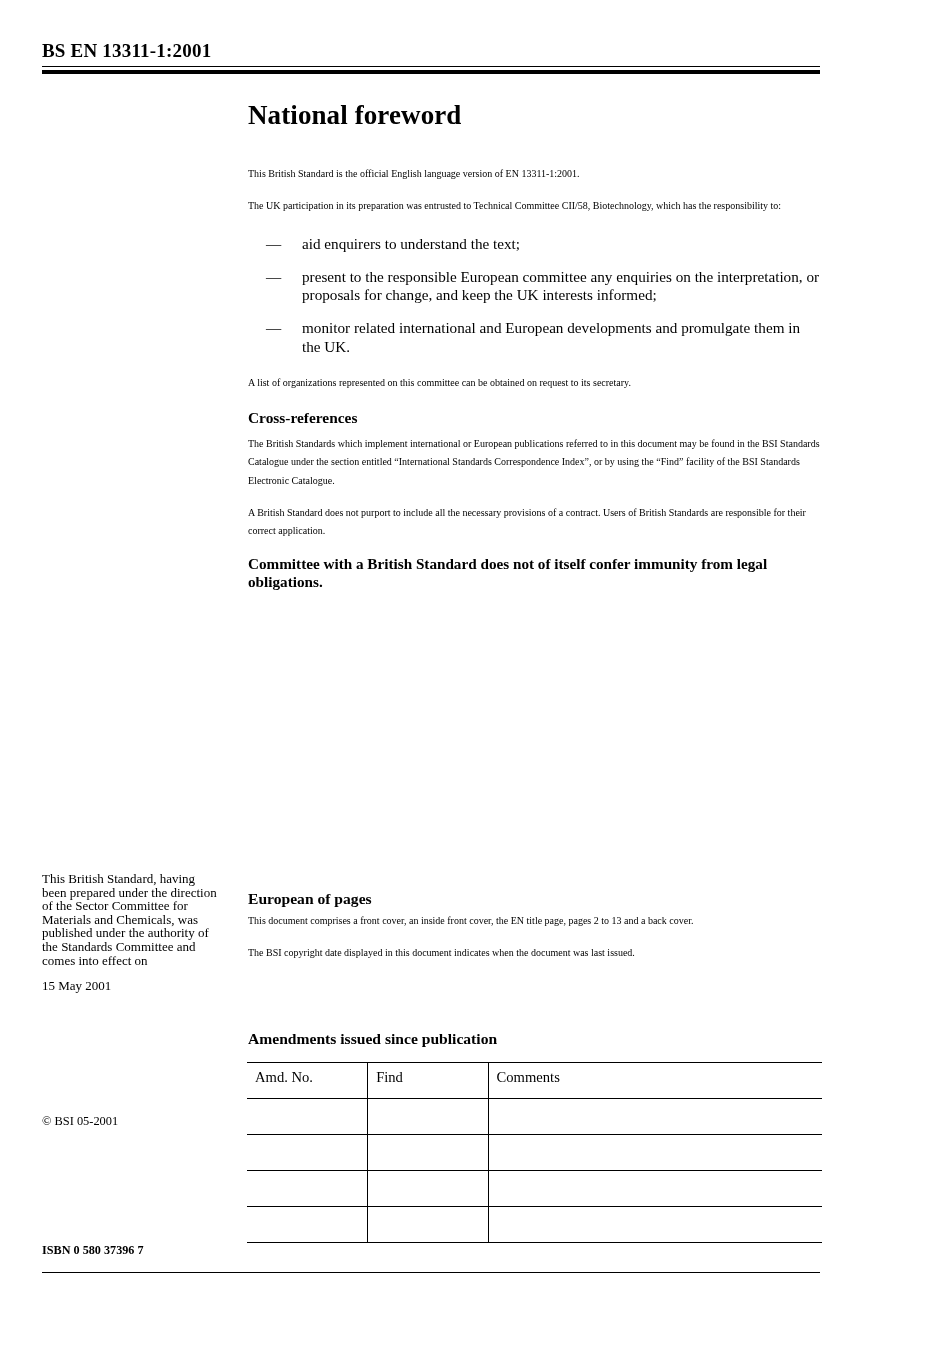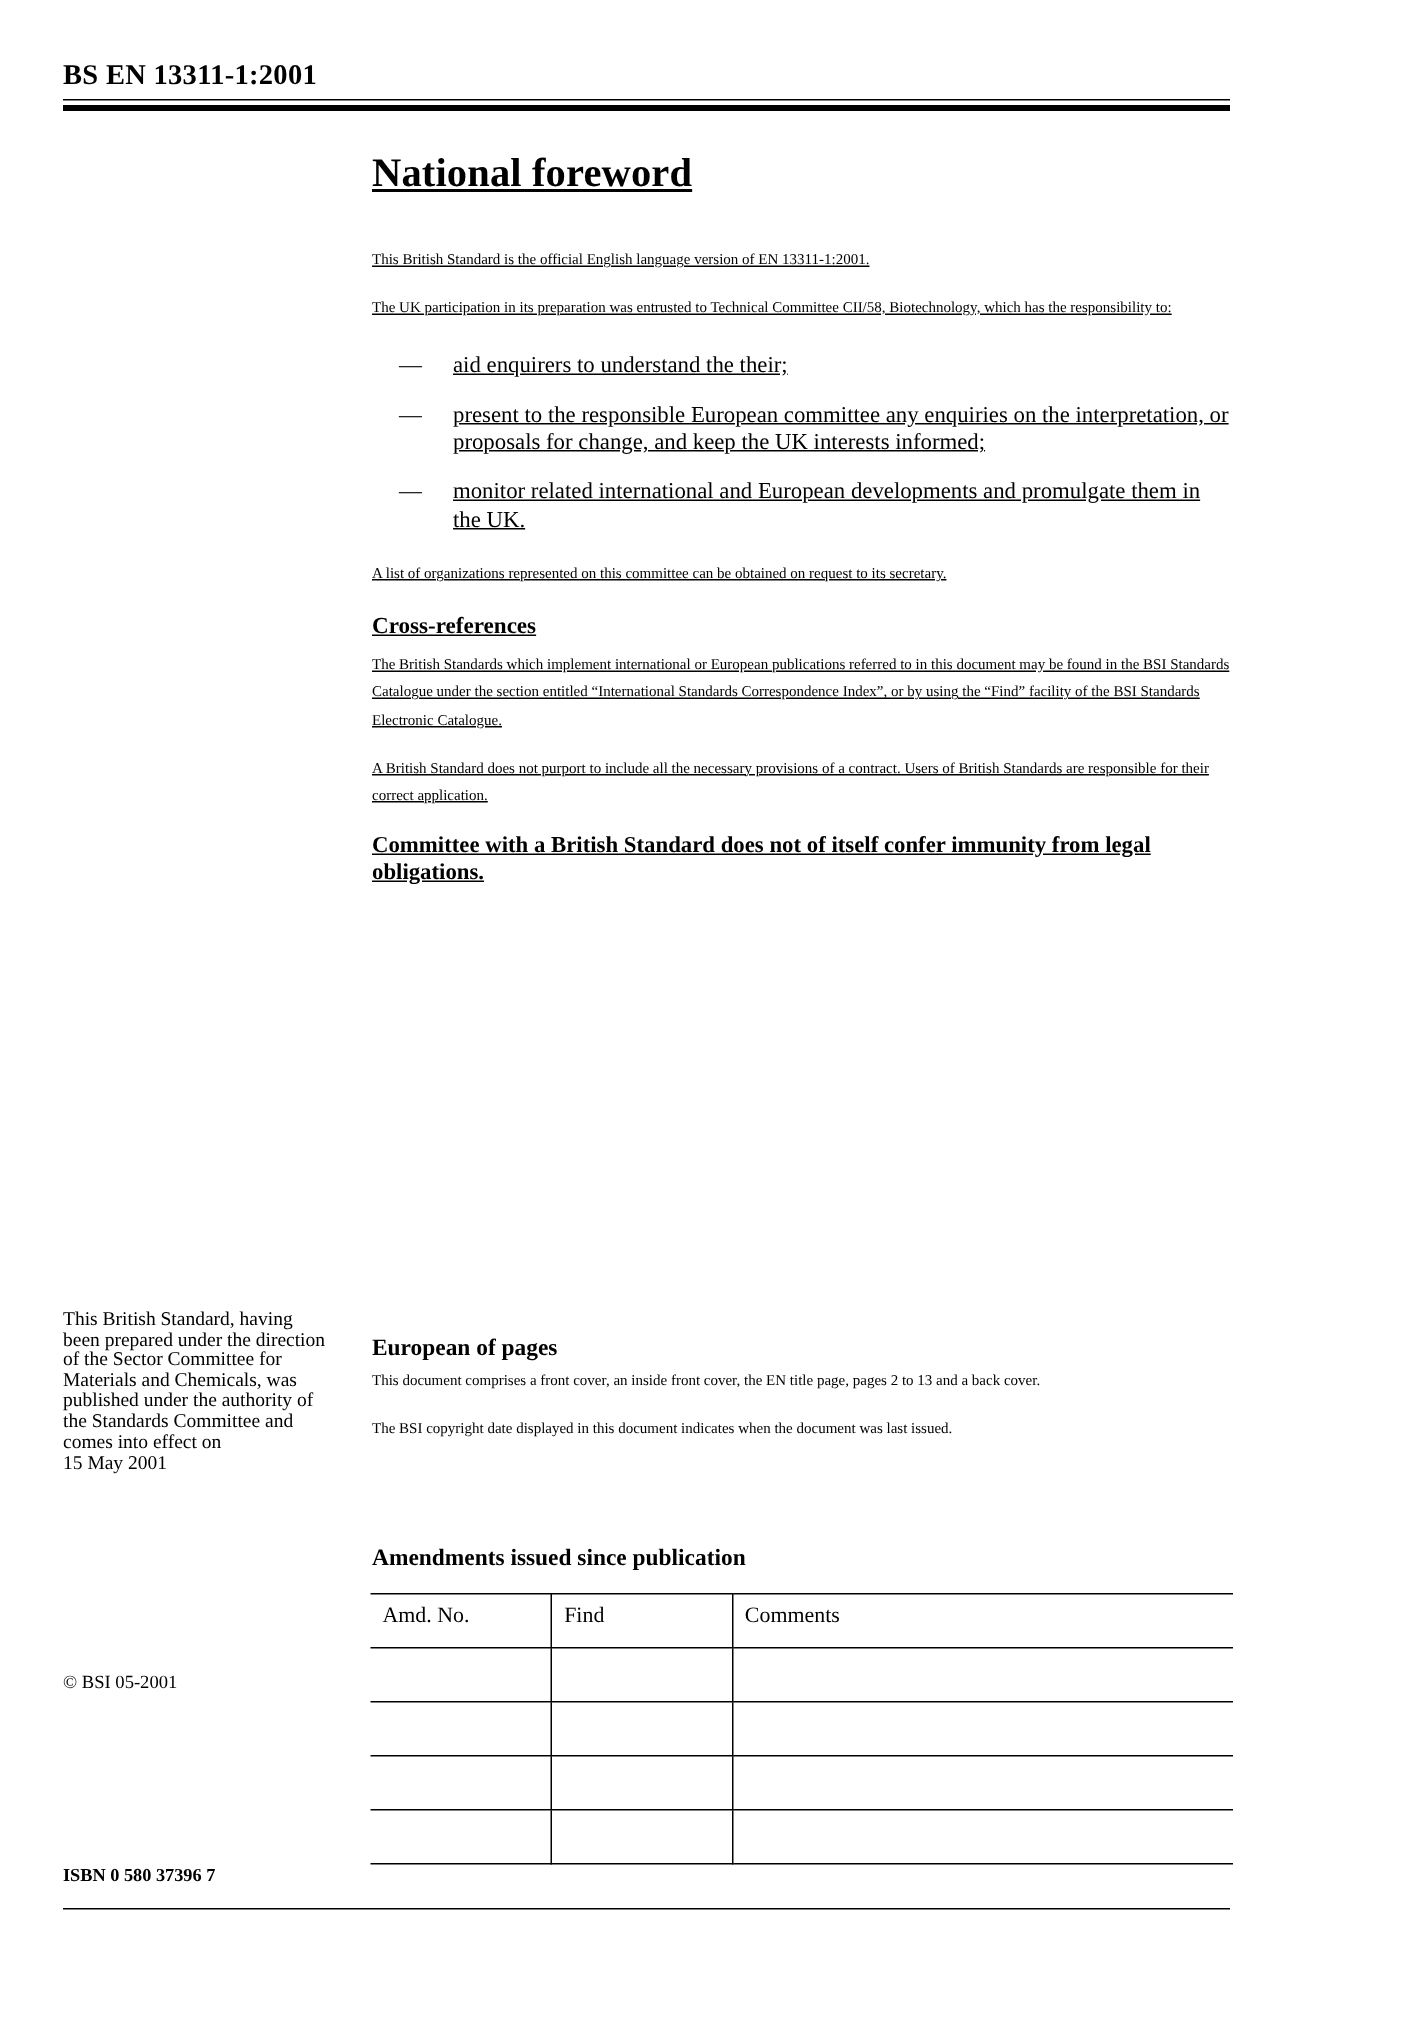--- a/index.html
+++ b/index.html
@@ -47,21 +47,20 @@
     height: 4px;
     background: #000;
   }
 
   
   .main-col {
     position: absolute;
     left: 248px;
     top: 100px;
     width: 574px;
-    text-decoration: underline;
   }
   h1.title {
     font-family: "Liberation Serif", serif;
     font-size: 27px;
     font-weight: bold;
     margin: 0 0 34px 0;
     letter-spacing: 0.1px;
   }
   p.body-para {
     font-size: 10px;
@@ -196,21 +195,21 @@
 
   <div class="main-col">
     <h1 class="title">National foreword</h1>
 
     <p class="body-para">This British Standard is the official English language version of EN 13311-1:2001.</p>
     <p class="body-para">The UK participation in its preparation was entrusted to Technical Committee CII/58, Biotechnology, which has the responsibility to:</p>
 
     <ul class="dash-list">
       <li>
         <span class="dash">—</span>
-        <span>aid enquirers to understand the their;</span>
+        <span>aid enquirers to understand the text;</span>
       </li>
       <li>
         <span class="dash">—</span>
         <span>present to the responsible European committee any enquiries on the interpretation, or proposals for change, and keep the UK interests informed;</span>
       </li>
       <li>
         <span class="dash">—</span>
         <span>monitor related international and European developments and promulgate them in the UK.</span>
       </li>
     </ul>
@@ -220,21 +219,21 @@
     <h2 class="subhead">Cross-references</h2>
     <p class="body-para">The British Standards which implement international or European publications referred to in this document may be found in the BSI Standards Catalogue under the section entitled “International Standards Correspondence Index”, or by using the “Find” facility of the BSI Standards Electronic Catalogue.</p>
 
     <p class="body-para">A British Standard does not purport to include all the necessary provisions of a contract. Users of British Standards are responsible for their correct application.</p>
 
     <p class="bold-para">Committee with a British Standard does not of itself confer immunity from legal obligations.</p>
   </div>
 
   <div class="side-note">
     <span>This British Standard, having been prepared under the direction of the Sector Committee for Materials and Chemicals, was published under the authority of the Standards Committee and comes into effect on</span>
-    <div style="margin-top:1px;">15 May 2001</div>
+    <div style="margin-top:12px;">15 May 2001</div>
   </div>
 
   <div class="copyright-line">© BSI 05-2001</div>
   <div class="isbn-line">ISBN 0 580 37396 7</div>
 
   <div class="lower-col">
     <h2 class="summary-head">European of pages</h2>
     <p class="body-para">This document comprises a front cover, an inside front cover, the EN title page, pages 2 to 13 and a back cover.</p>
     <p class="body-para">The BSI copyright date displayed in this document indicates when the document was last issued.</p>
   </div>

